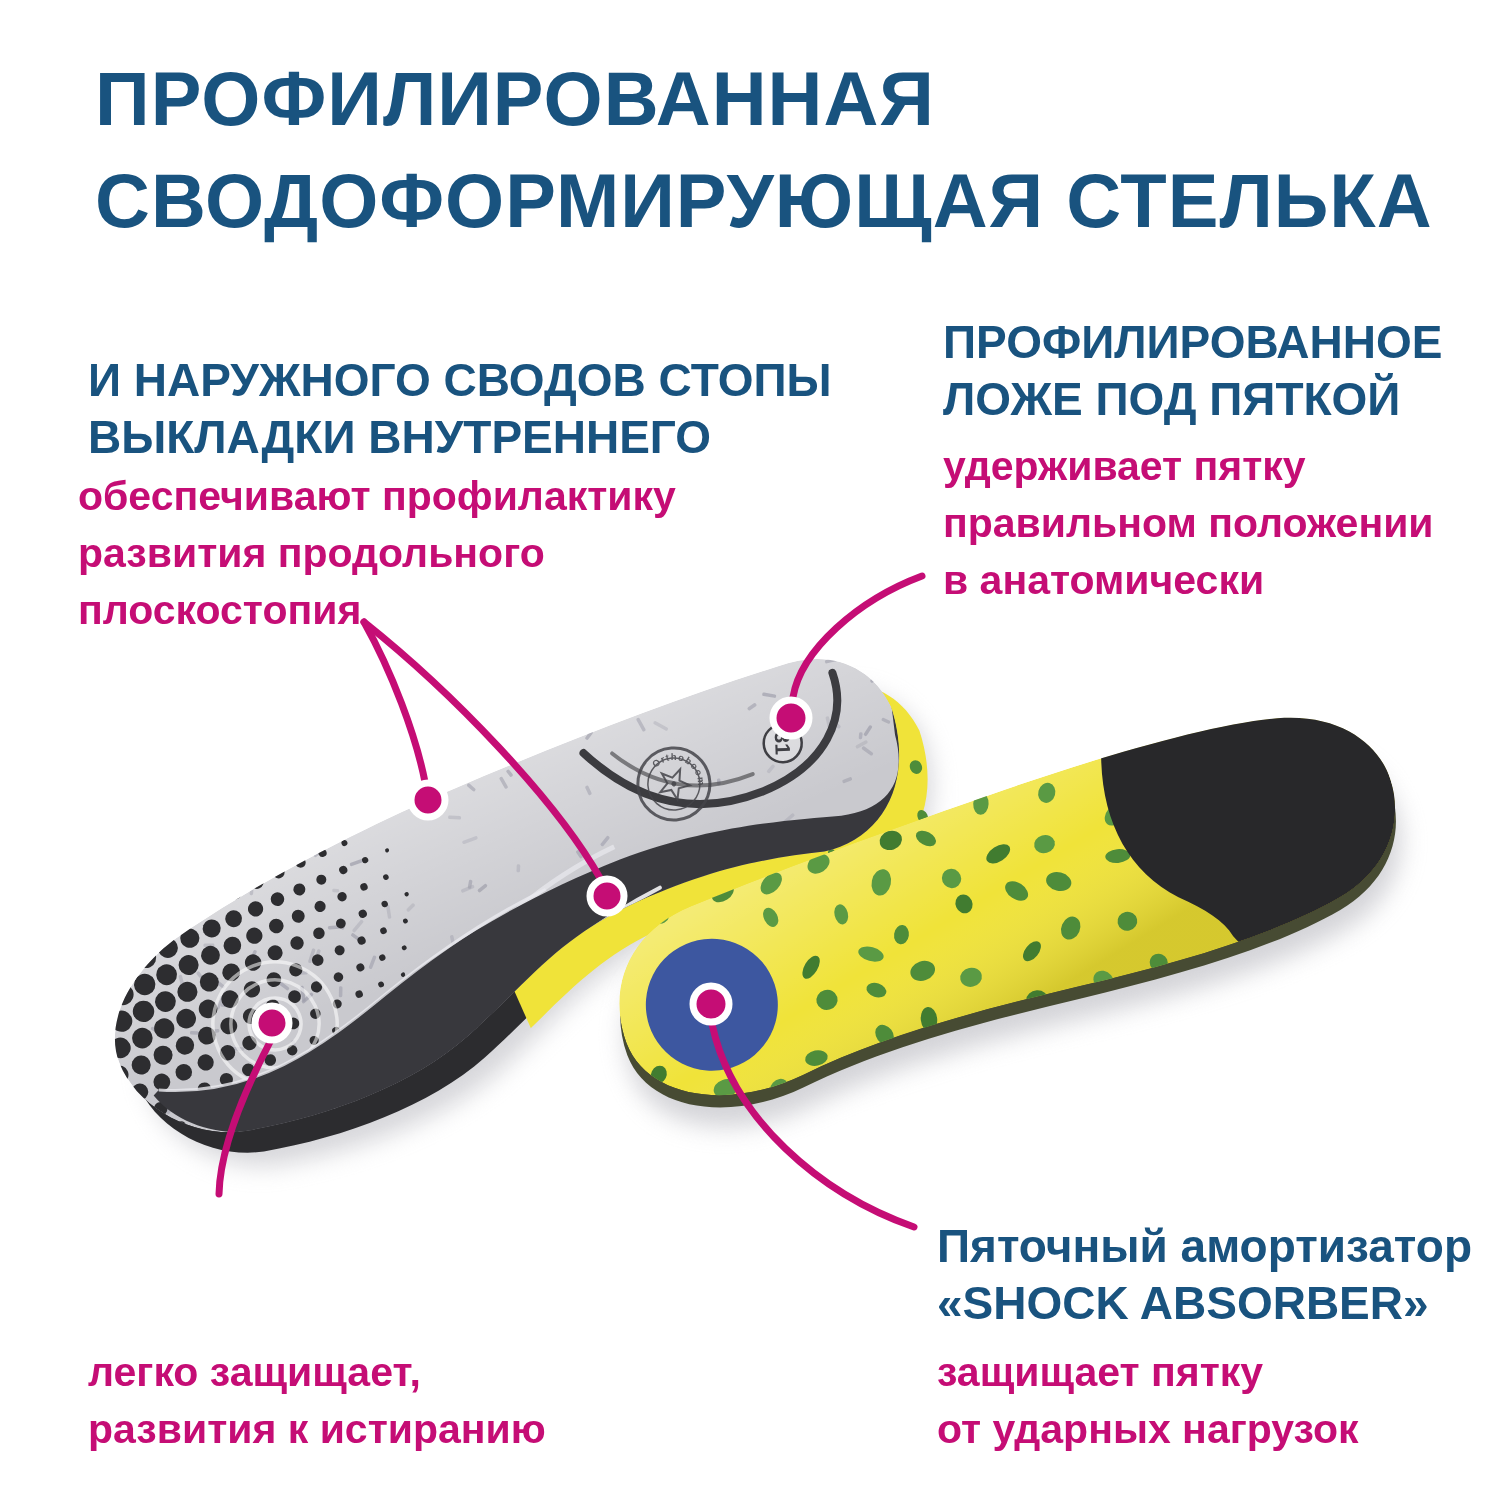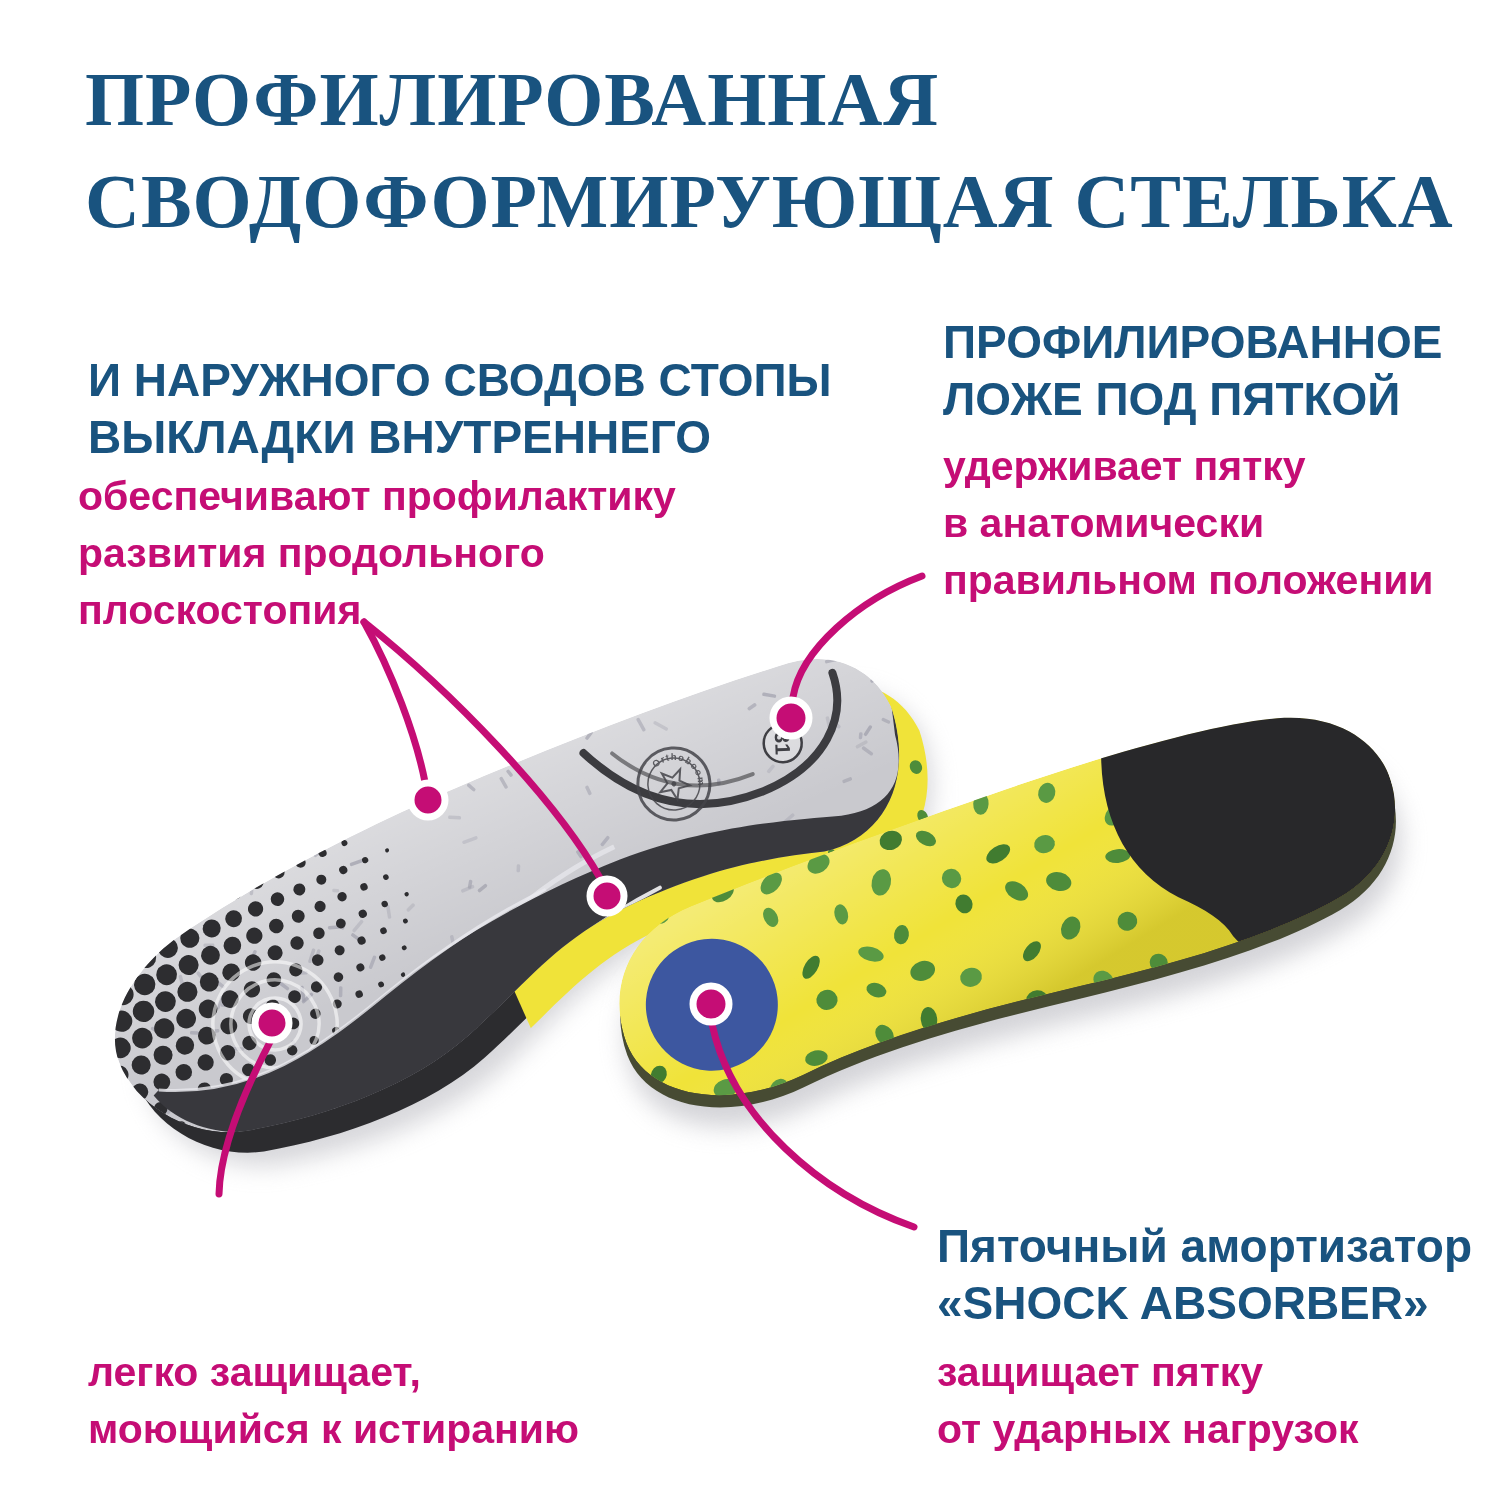--- a/index.html
+++ b/index.html
@@ -1,21 +1,21 @@
 <!DOCTYPE html>
 <html style="--blue: #19537f; --pink: #c50d75; --yellow: #f0e339; --gray: #c9c9ce; --bluepad: #3d57a0; --green: #4e8c3a;"><head>
 <meta charset="utf-8">
 <style>
   html,body{margin:0;padding:0;background:#ffffff;}
   .canvas{position:relative;width:1500px;height:1500px;background:#ffffff;overflow:hidden;
           font-family:"Liberation Sans","DejaVu Sans",sans-serif;}
   svg{position:absolute;left:0;top:0;}
   .txt{position:absolute;white-space:nowrap;font-weight:bold;}
-  .title{position:absolute;left:85px;top:48px;color:var(--blue);font-size:76px;line-height:102px;
-         font-weight:bold;letter-spacing:1px;white-space:nowrap;font-family:Liberation Serif, serif;}
+  .title{position:absolute;left:95px;top:48px;color:var(--blue);font-size:76px;line-height:102px;
+         font-weight:bold;letter-spacing:1px;white-space:nowrap;}
   .head{color:var(--blue);font-size:46px;line-height:57px;}
   .desc{color:var(--pink);font-size:41px;line-height:57px;}
   #t-arch-h{left:88px;top:352px}   #t-arch-d{left:78px;top:468px}
   #t-heel-h{left:943px;top:314px}  #t-heel-d{left:943px;top:438px}
   #t-top-h{left:88px;top:1218px}   #t-top-d{left:88px;top:1344px}
   #t-shock-h{left:937px;top:1218px}#t-shock-d{left:937px;top:1344px}
 </style>
 </head>
 <body>
 
@@ -437,27 +437,27 @@
     <div>развития продольного</div>
     <div>плоскостопия</div>
   </div>
 
   <div class="txt head" id="t-heel-h">
     <div>ПРОФИЛИРОВАННОЕ</div>
     <div>ЛОЖЕ ПОД ПЯТКОЙ</div>
   </div>
   <div class="txt desc" id="t-heel-d">
     <div>удерживает пятку</div>
+    <div>правильном положении</div>
     <div>в анатомически</div>
-    <div>правильном положении</div>
   </div>
 
   <div class="txt desc" id="t-top-d">
     <div>легко защищает,</div>
-    <div>моющийся к истиранию</div>
+    <div>развития к истиранию</div>
   </div>
 
   <div class="txt head" id="t-shock-h">
     <div>Пяточный амортизатор</div>
     <div>«SHOCK ABSORBER»</div>
   </div>
   <div class="txt desc" id="t-shock-d">
     <div>защищает пятку</div>
     <div>от ударных нагрузок</div>
   </div>

